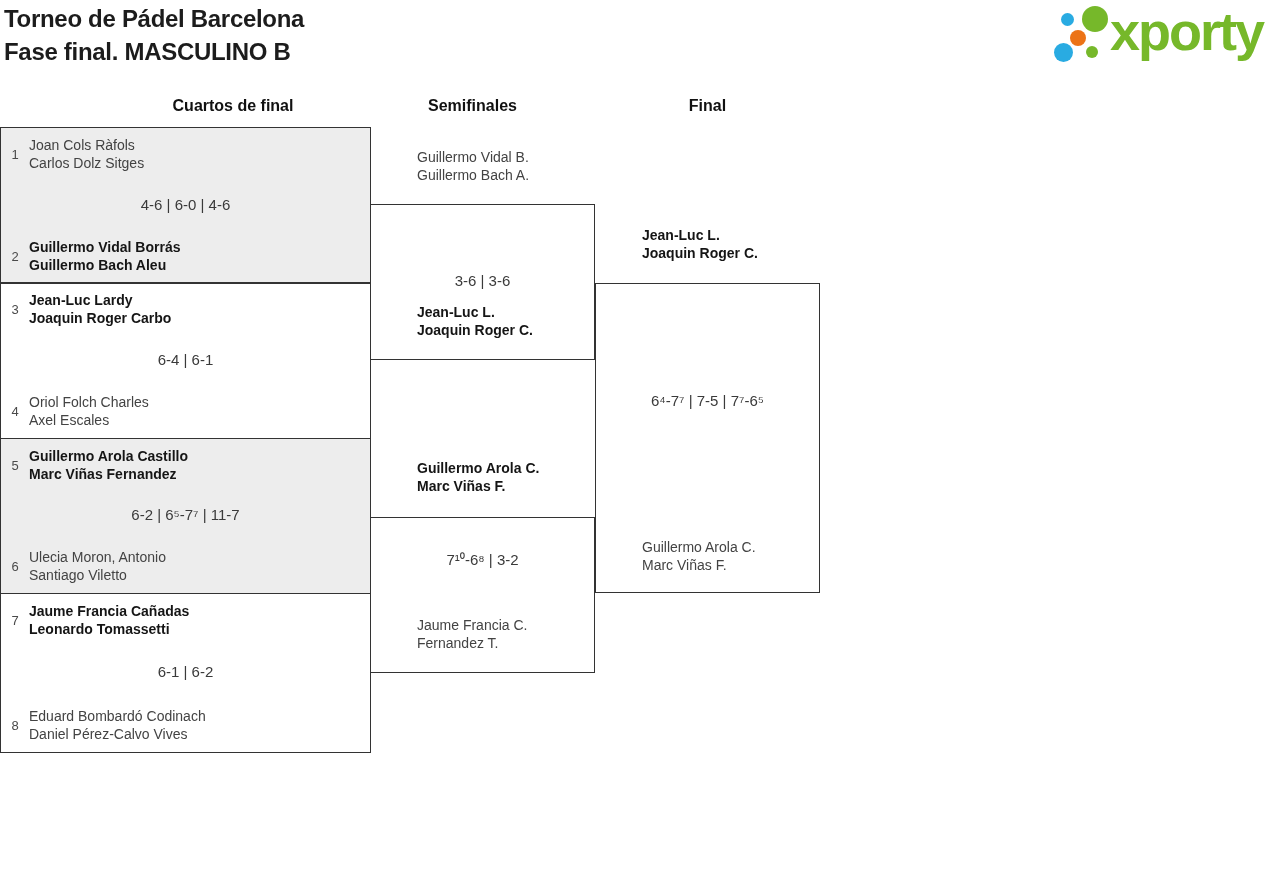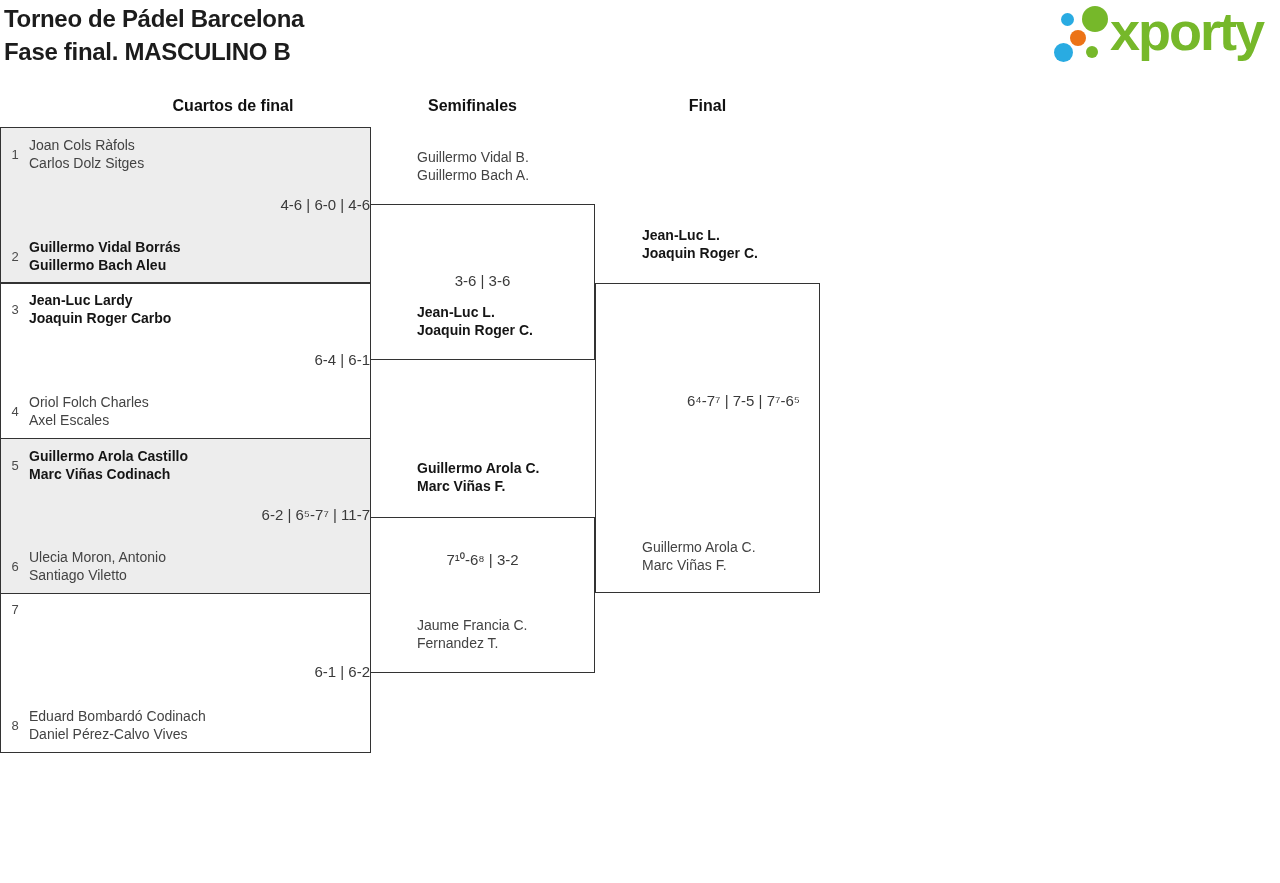--- a/index.html
+++ b/index.html
@@ -44,27 +44,27 @@
   .final-box{left:595px;top:283px;width:225px;height:310px;}
   
   .team-row{position:absolute;left:6px;right:10px;display:flex;align-items:center;gap:6px;}
   .team-row.top{top:8px;}
   .team-row.bottom{bottom:9px;}
   .seed{width:16px;text-align:center;font-size:13px;color:#4a4a4a;flex:none;}
   .names{font-size:14px;line-height:18px;color:#434343;}
   .names.winner{font-weight:700;color:#151515;}
   .score{
     position:absolute;left:0;right:0;top:calc(50% - 10px);
-    text-align:right;font-size:15px;color:#3a3a3a;
+    text-align:center;font-size:15px;color:#3a3a3a;
   }
   .float-label{position:absolute;font-size:14px;line-height:18px;color:#434343;margin-left:40px;}
   .float-label.winner{font-weight:700;color:#151515;}
   .float-score{position:absolute;text-align:center;font-size:15px;color:#3a3a3a;}
   .sf-score{left:370px;width:225px;}
-  .f-score{left:595px;width:225px;padding-left:36px;}
+  .f-score{left:595px;width:225px;}
 </style>
 </head>
 <body>
 
 <div class="stage">
 
   <div class="title">
     <div>Torneo de Pádel Barcelona</div>
     <div>Fase final. MASCULINO B</div>
   </div>
@@ -116,36 +116,40 @@
         <span>Axel Escales</span>
       </span>
     </div>
   </div>
 
   <div class="match qf-box qf3 shade">
     <div class="team-row top">
       <span class="seed">5</span>
       <span class="names winner">
         <span>Guillermo Arola Castillo</span><br>
-        <span>Marc Viñas Codinach</span>
+        <span>Marc Viñas Fernandez</span>
       </span>
     </div>
     <div class="score">6-2 | 6⁵-7⁷ | 11-7</div>
     <div class="team-row bottom">
       <span class="seed">6</span>
       <span class="names">
         <span>Ulecia Moron, Antonio</span><br>
         <span>Santiago Viletto</span>
       </span>
     </div>
   </div>
 
   <div class="match qf-box qf4">
     <div class="team-row top">
       <span class="seed">7</span>
+      <span class="names winner">
+        <span>Jaume Francia Cañadas</span><br>
+        <span>Leonardo Tomassetti</span>
+      </span>
     </div>
     <div class="score">6-1 | 6-2</div>
     <div class="team-row bottom">
       <span class="seed">8</span>
       <span class="names">
         <span>Eduard Bombardó Codinach</span><br>
         <span>Daniel Pérez-Calvo Vives</span>
       </span>
     </div>
   </div>

